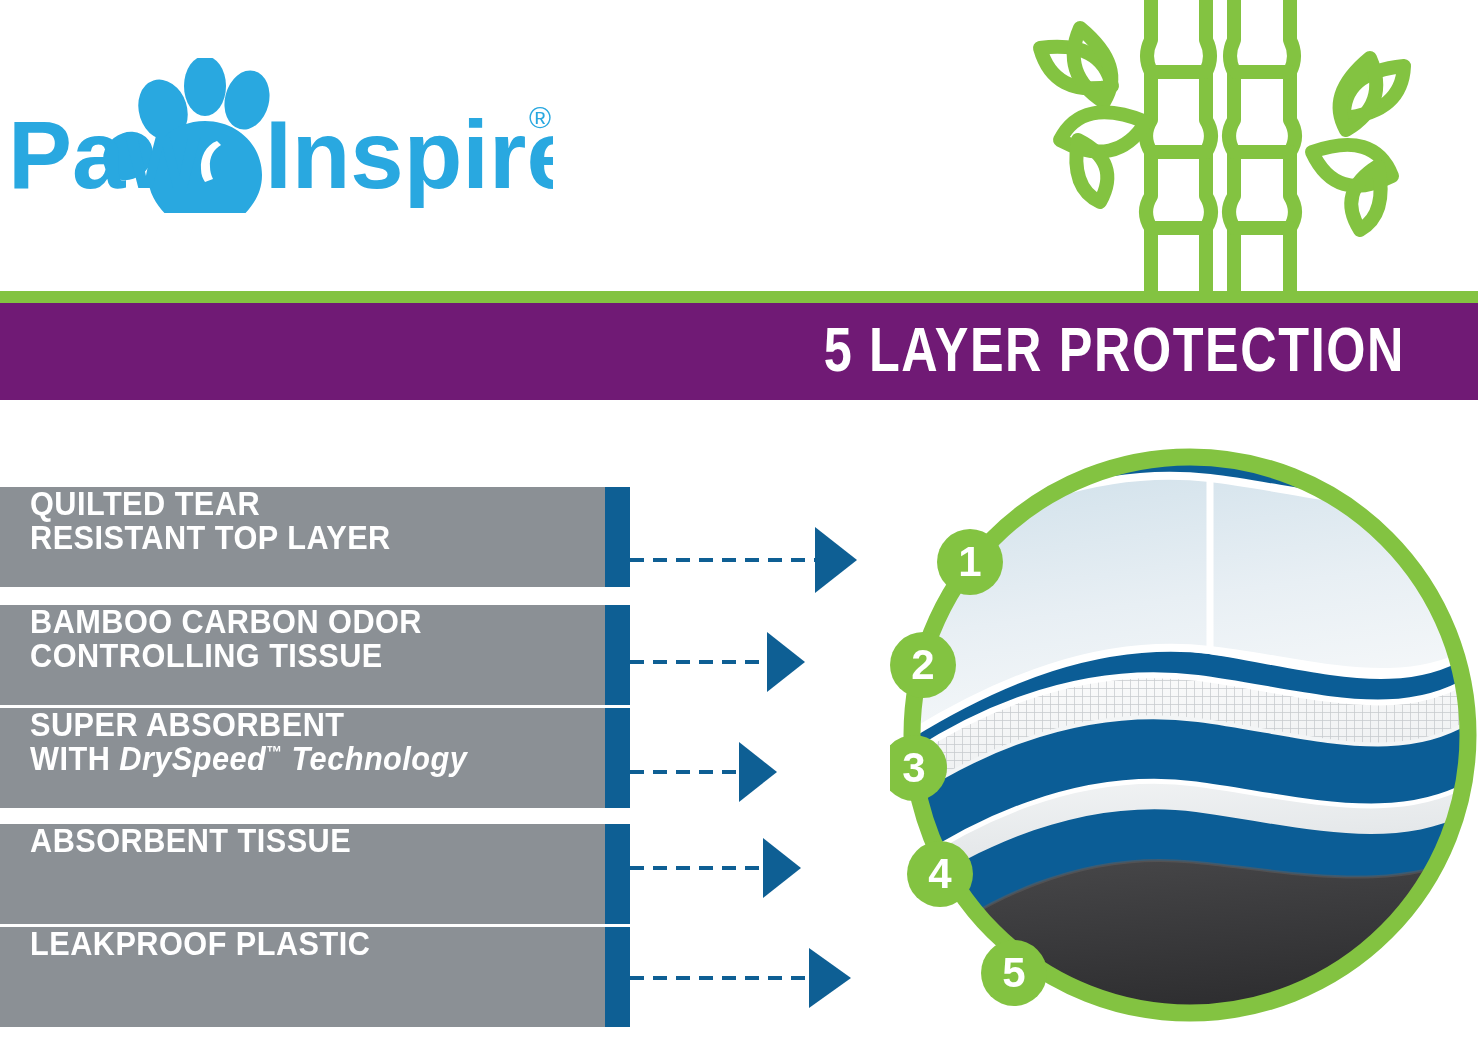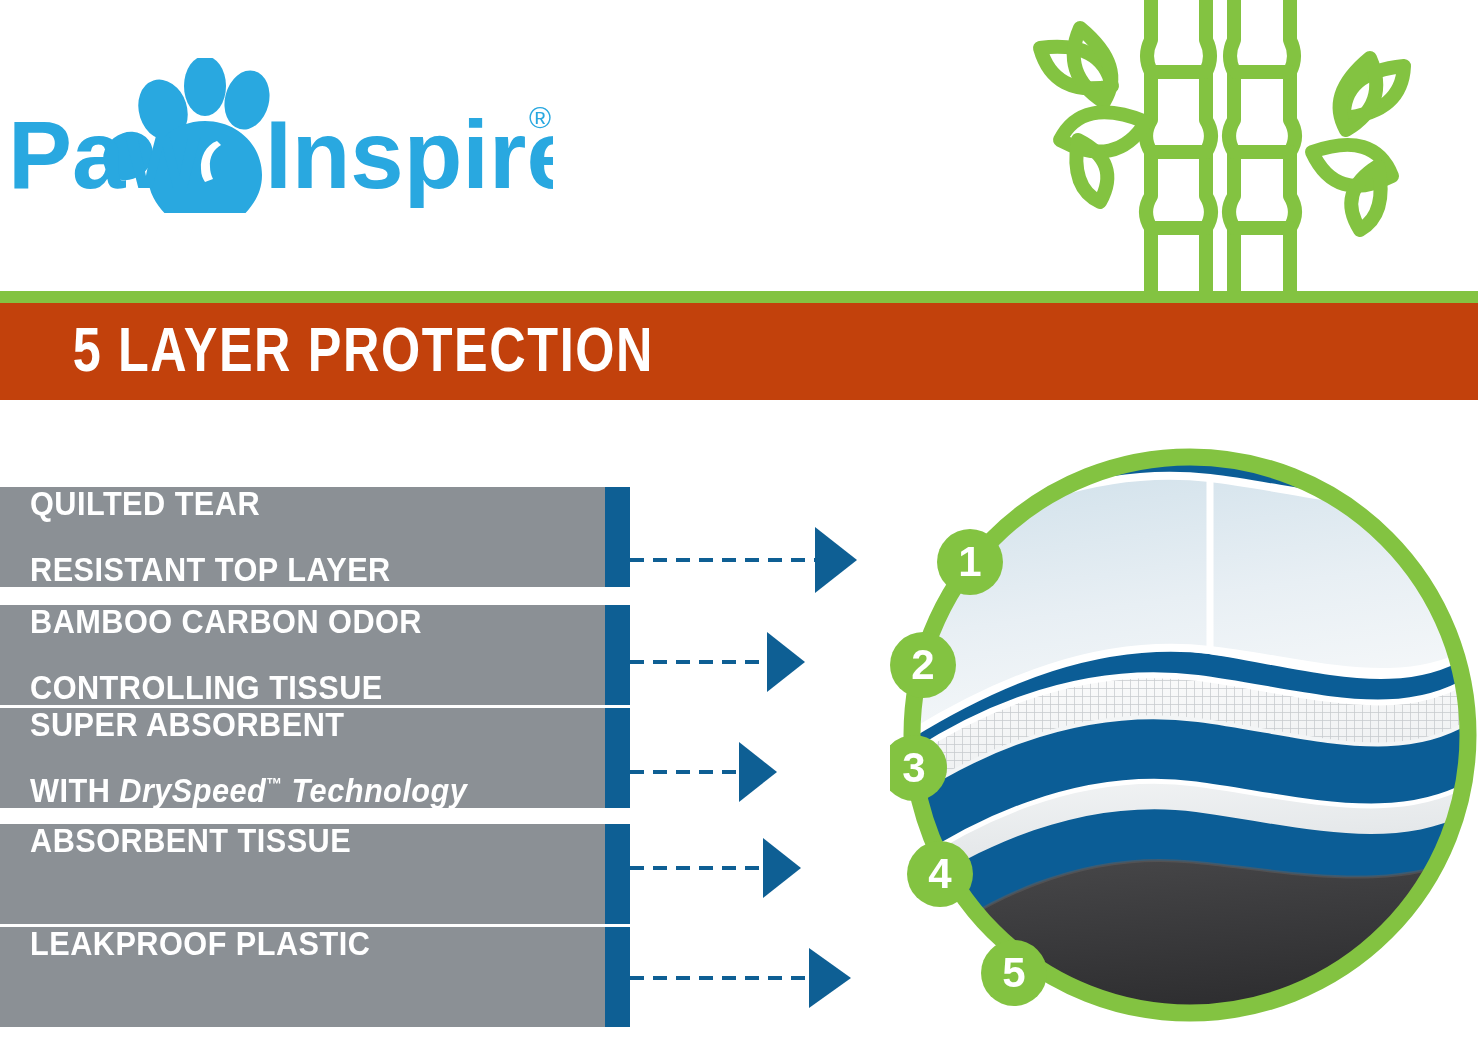--- a/index.html
+++ b/index.html
@@ -16,22 +16,22 @@
 
   #logo{position:absolute;left:8px;top:58px;width:545px;height:155px;}
   #logo svg{display:block;}
 
   #bamboo{position:absolute;left:1020px;top:0px;width:420px;height:305px;}
   #bamboo svg{display:block;}
 
   
   #banner{
     position:absolute;left:0;top:303px;width:1478px;height:97px;
-    background:#c2410c;
-    display:flex;align-items:center;justify-content:flex-start;
+    background:#701a75;
+    display:flex;align-items:center;justify-content:flex-end;
   }
   #banner-title{
     color:#ffffff;
     font-size:63px;
     font-weight:bold;
     letter-spacing:2.0px;
     font-stretch:condensed;
     transform:scaleX(.80);
     transform-origin:center center;
     white-space:nowrap;
@@ -45,21 +45,21 @@
   .bar-gray{
     position:absolute;left:0;top:0;width:607px;height:100px;
     background:#8b9095;
   }
   .bar-cap{
     position:absolute;left:605px;top:0;width:25px;height:100px;
     background:#0e5f94;
   }
   .bar-text{
     position:absolute;left:30px;top:0;width:560px;height:100px;
-    display:flex;flex-direction:column;justify-content:space-between;
+    display:flex;flex-direction:column;justify-content:flex-start;
     color:#ffffff;font-weight:bold;
     font-size:33px;line-height:1.02;
     letter-spacing:0.5px;
   }
   .bar-text .ln{display:block;transform:scaleX(.93);transform-origin:left center;white-space:nowrap;}
   .tm{font-size:17px;vertical-align:super;font-style:normal;}
   .ital{font-style:italic;text-transform:none;}
 
   
   #arrows{position:absolute;left:0;top:0;width:1478px;height:1059px;pointer-events:none;}

